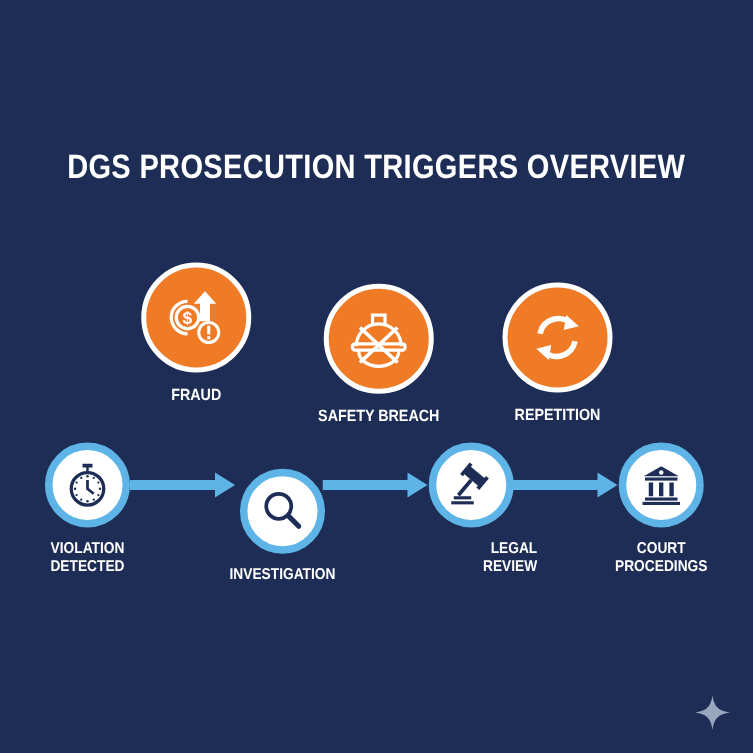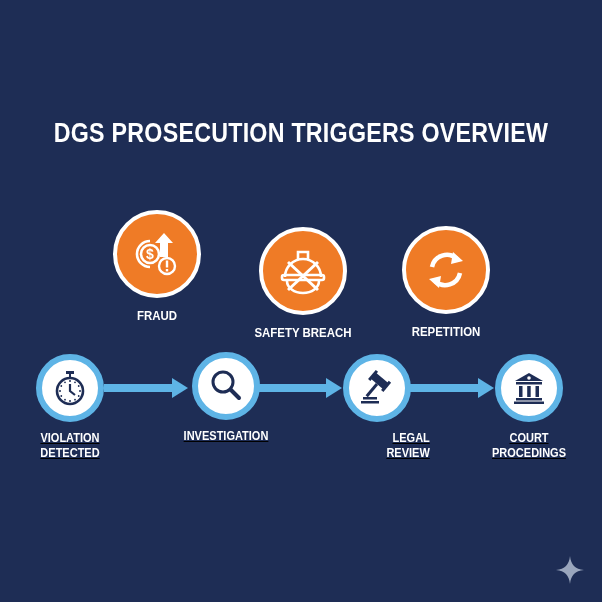--- a/index.html
+++ b/index.html
@@ -21,21 +21,21 @@
   .trigger .circle {
     width:80px; height:80px; border-radius:50%;
     background:#ef7b26; border:4px solid #ffffff;
     margin:0 auto; display:flex; align-items:center; justify-content:center;
   }
   .trigger .label {
     color:#ffffff; font-size:13px; font-weight:bold; margin-top:10px;
     transform:scaleX(0.88);
   }
   .step {
-    position:absolute; width:120px; text-align:center;text-decoration:underline;
+    position:absolute; width:120px; text-align:center;
   }
   .step .circle {
     width:56px; height:56px; border-radius:50%;
     background:#ffffff; border:6px solid #5eb4e6;
     margin:0 auto; display:flex; align-items:center; justify-content:center;
   }
   .step .label {
     color:#ffffff; font-size:12.5px; font-weight:bold; margin-top:9px; line-height:15px;
     transform:scaleX(0.88);
   }
@@ -123,21 +123,21 @@
       </g>
       <polyline points="20,16 20,23 25,27" fill="none" stroke="#1e2d55" stroke-width="2.2"></polyline>
     </svg>
   </div>
   <div class="label">
     <div>VIOLATION</div>
     <div>DETECTED</div>
   </div>
 </div>
 
-<div class="step" style="left:166px; top:352px;">
+<div class="step" style="left:166px; top:375px;">
   <div class="circle">
     <svg width="40" height="40" viewBox="0 0 40 40">
       <circle cx="17" cy="16" r="10" fill="none" stroke="#1e2d55" stroke-width="3"></circle>
       <line x1="24.5" y1="23.5" x2="33" y2="32" stroke="#1e2d55" stroke-width="4" stroke-linecap="round"></line>
     </svg>
   </div>
   <div class="label">
     <div>INVESTIGATION</div>
   </div>
 </div>

